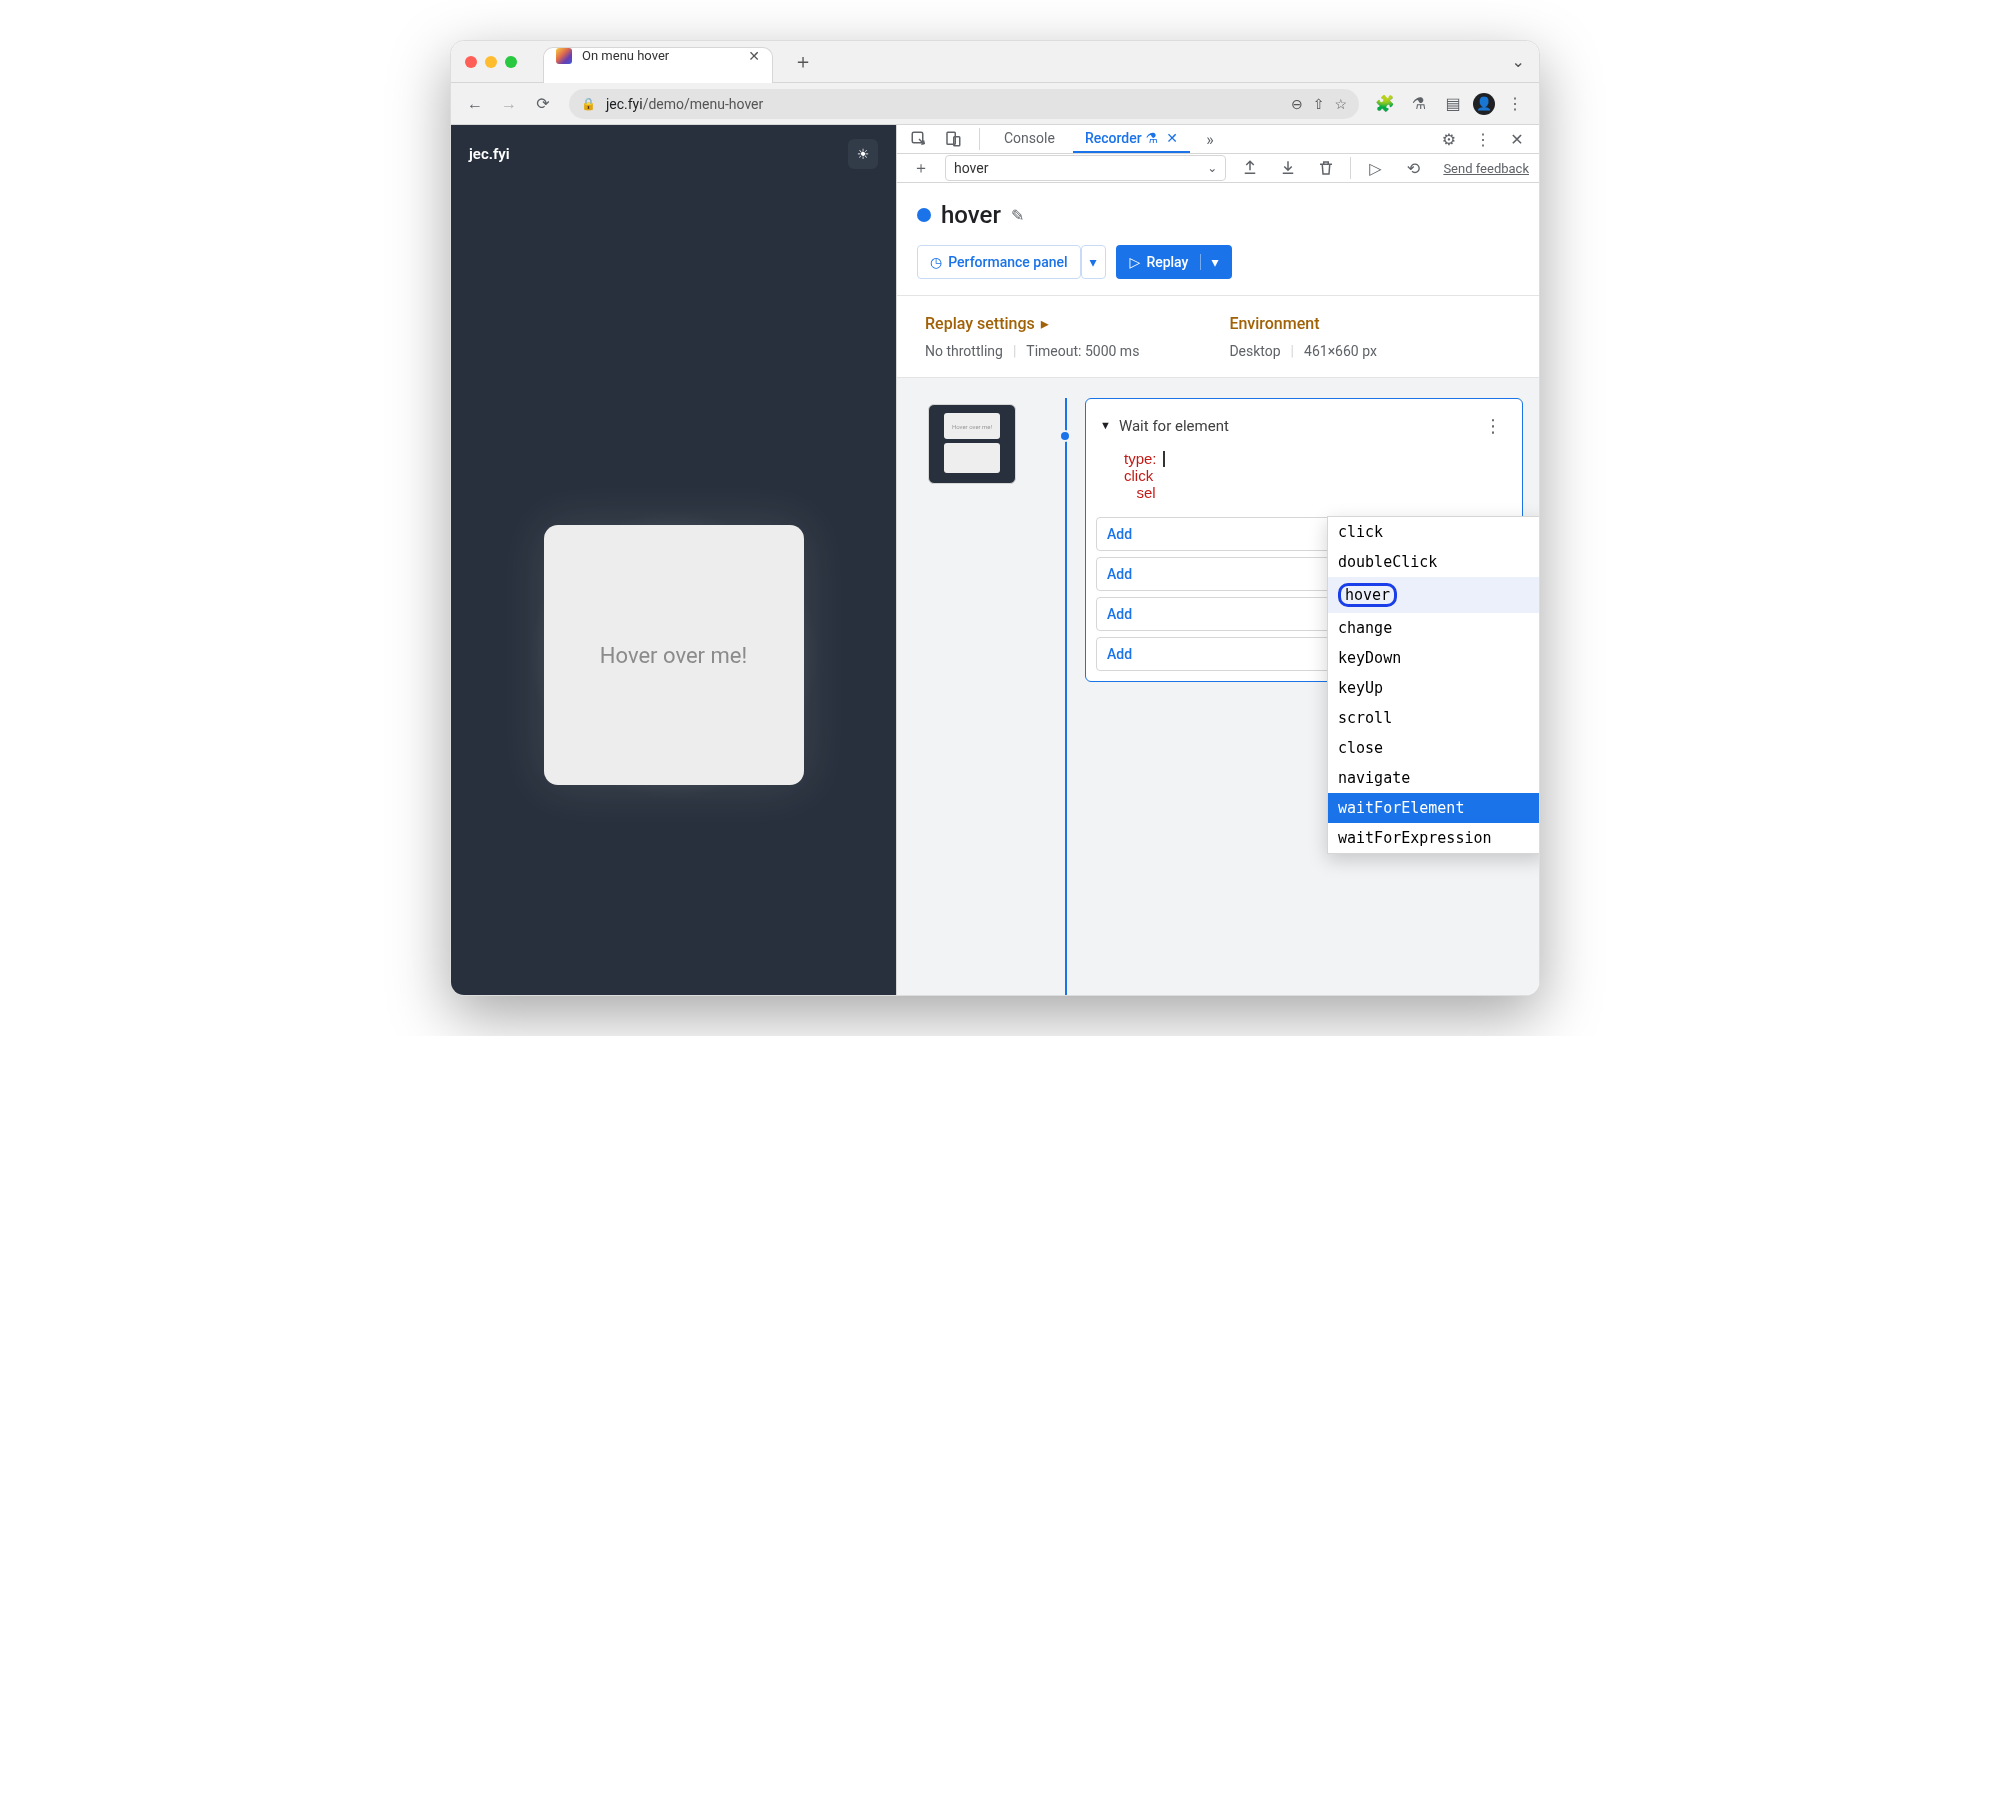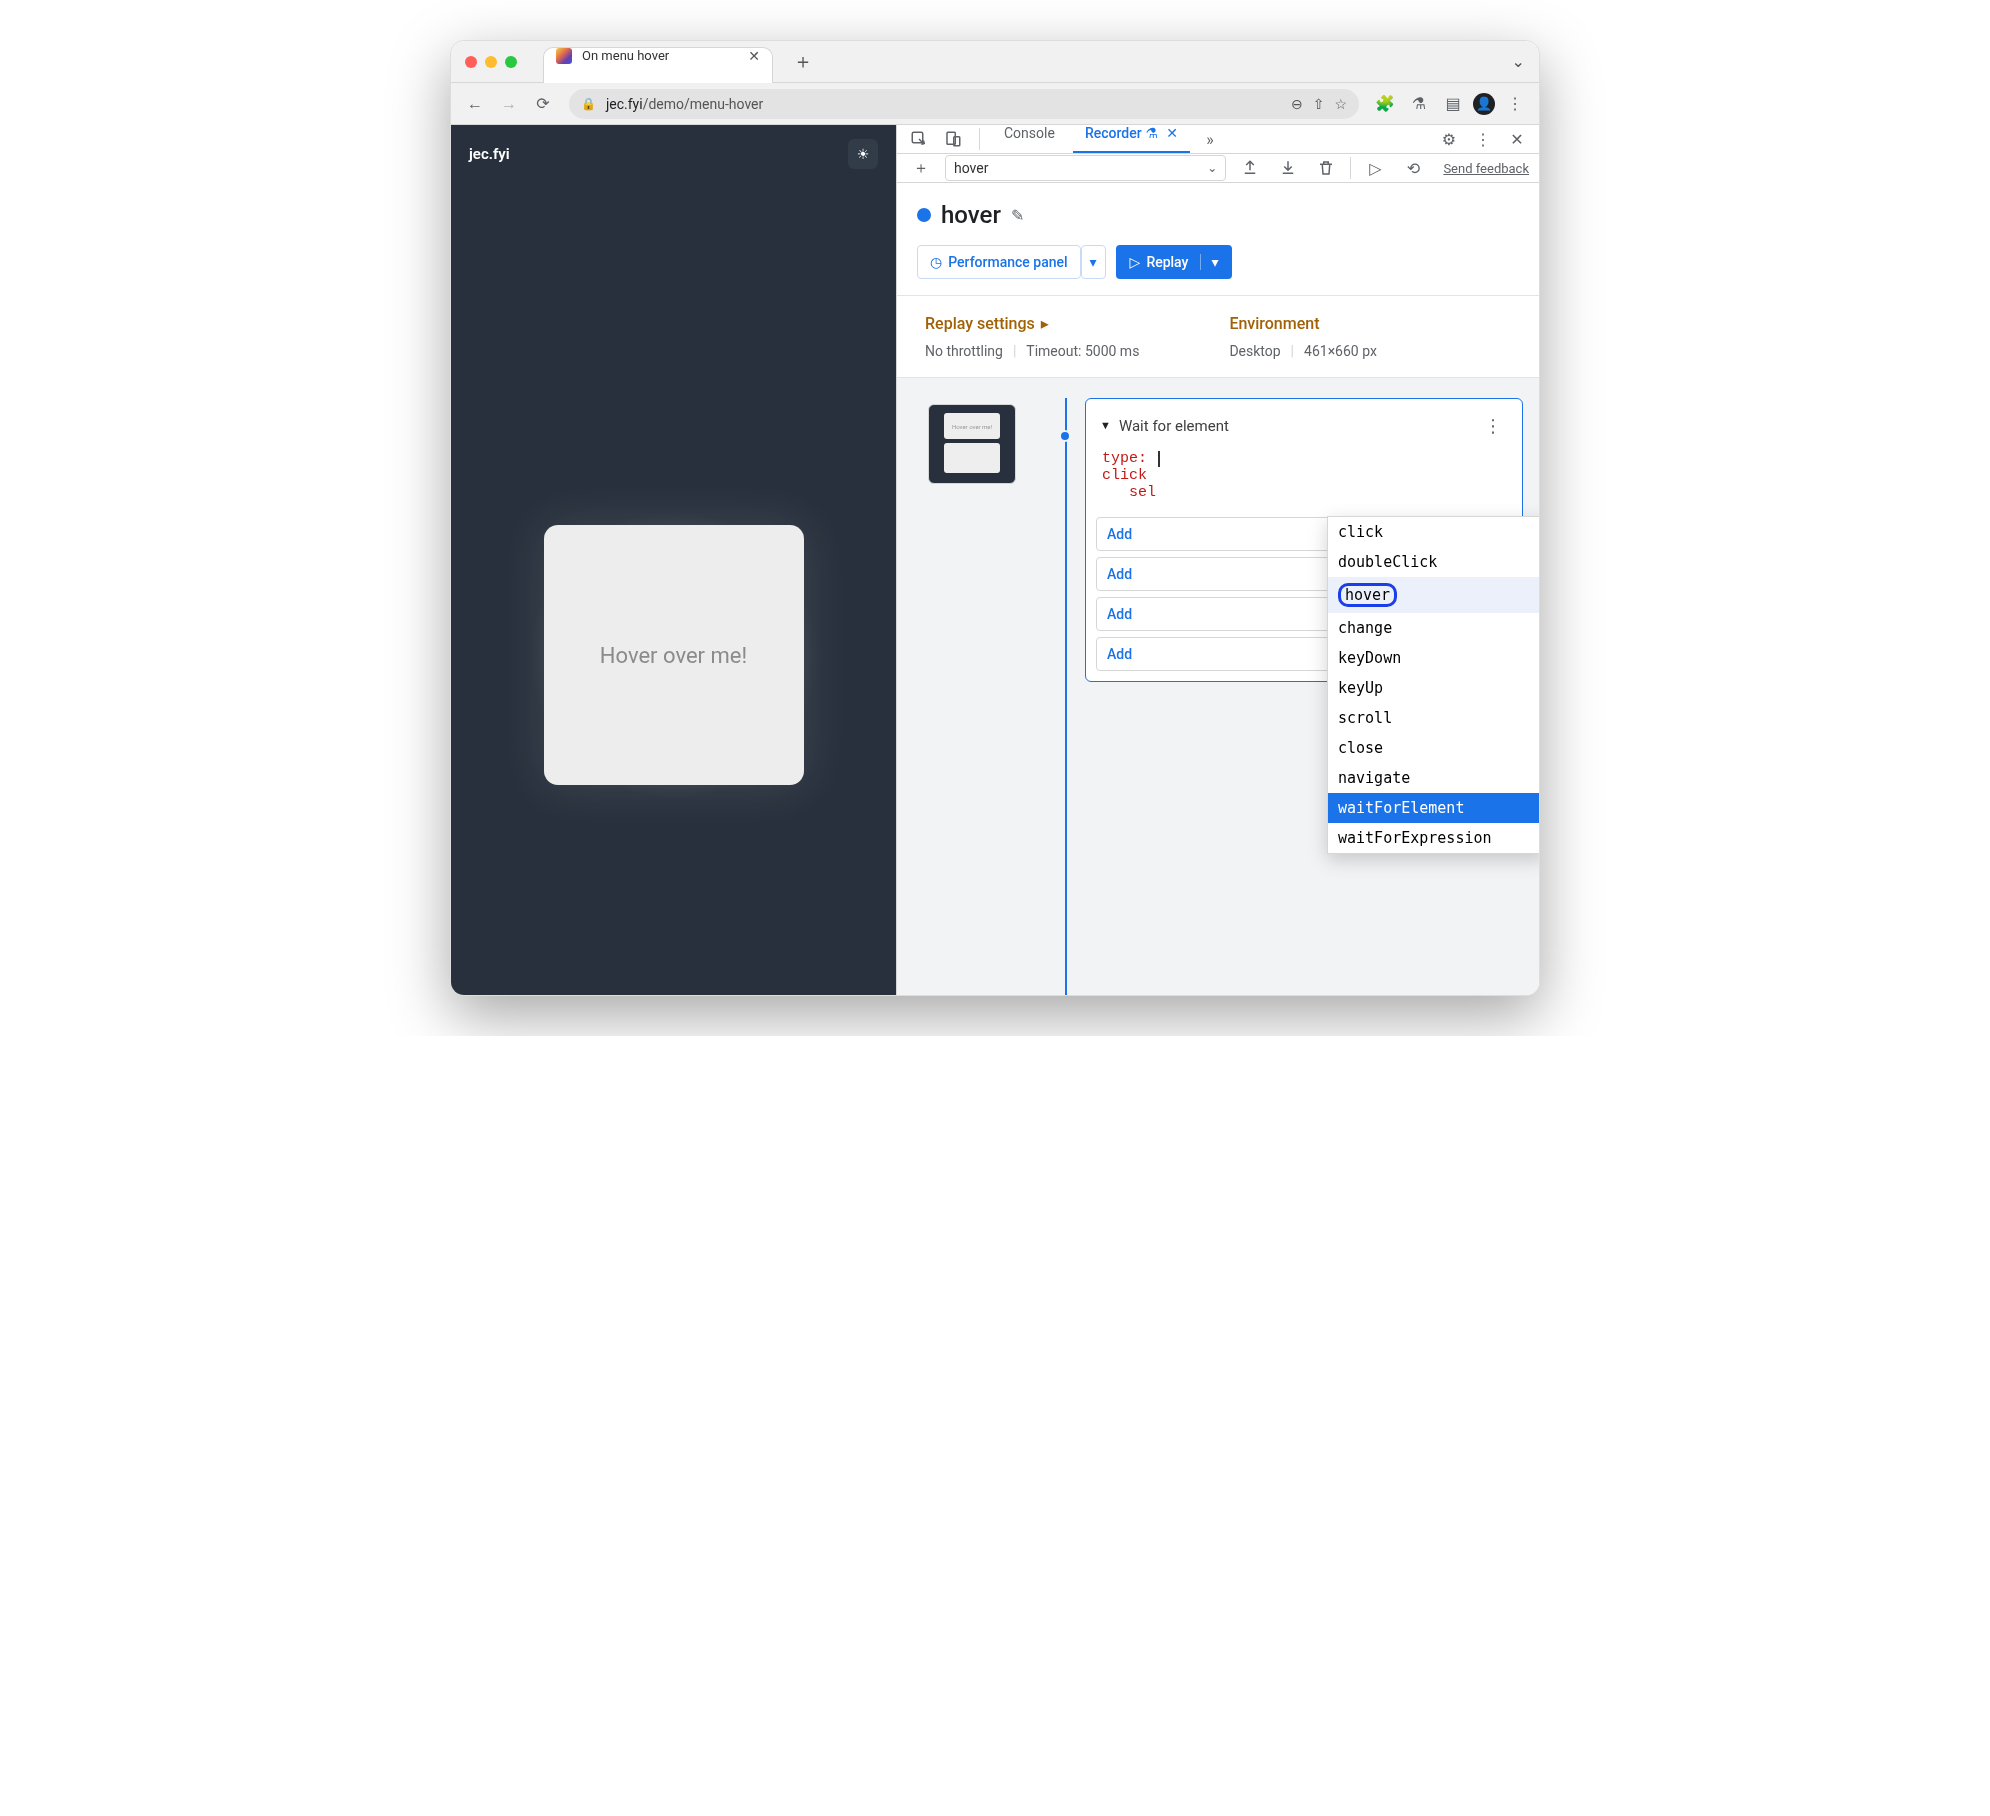--- a/index.html
+++ b/index.html
@@ -28,21 +28,21 @@
 .content { display: flex; height: 870px; }
 .page { width: 445px; background: #27303c; position: relative; color: #fff; }
 .page-header { display: flex; justify-content: space-between; align-items: center; padding: 14px 18px; }
 .brand { font-size: 15px; font-weight: 600; }
 .theme-toggle { width: 30px; height: 30px; background: #323b48; border-radius: 6px; display: flex; align-items: center; justify-content: center; font-size: 14px; cursor: pointer; }
 .hover-card { position: absolute; top: 400px; left: 50%; transform: translateX(-50%); width: 260px; height: 260px; background: #eeeded; border-radius: 14px; display: flex; align-items: center; justify-content: center; color: #8b8b8b; font-size: 22px; box-shadow: 0 0 50px rgba(255,255,255,.12); }
 .glow { position: absolute; top: 360px; left: 50%; transform: translateX(-50%); width: 340px; height: 340px; border-radius: 50%; background: radial-gradient(circle, rgba(255,255,255,.28) 0%, rgba(255,255,255,0) 60%); pointer-events: none; }
 .devtools { flex: 1; background: #fff; display: flex; flex-direction: column; border-left: 1px solid #d6d6d6; }
 .dt-tabs { height: 40px; border-bottom: 1px solid #d6d6d6; display: flex; align-items: center; padding: 0 8px; gap: 6px; }
 .dt-icon { width: 28px; height: 28px; display: flex; align-items: center; justify-content: center; color: #5f6368; cursor: pointer; }
-.dt-tab { padding: 0 12px; height: 100%; display: flex; font-size: 14px; color: #5f6368; cursor: pointer; gap: 4px; border-bottom: 2px solid transparent; }
+.dt-tab { padding: 0 12px; height: 100%; display: flex; align-items: center; font-size: 14px; color: #5f6368; cursor: pointer; gap: 4px; border-bottom: 2px solid transparent; }
 .dt-tab.active { color: #1a73e8; border-bottom-color: #1a73e8; font-weight: 500; }
 .dt-tabs .spacer { flex: 1; }
 .rec-toolbar { height: 38px; border-bottom: 1px solid #d6d6d6; display: flex; align-items: center; padding: 0 10px; gap: 10px; }
 .rec-name { flex: 1; display: flex; align-items: center; height: 26px; border: 1px solid #d6d6d6; border-radius: 4px; padding: 0 8px; font-size: 14px; color: #333; }
 .rec-name .chv { margin-left: auto; color: #5f6368; font-size: 12px; }
 .feedback { font-size: 13px; color: #5f6368; text-decoration: underline; margin-left: 6px; cursor: pointer; }
 .rec-header { padding: 18px 20px 16px; }
 .rec-title-row { display: flex; align-items: center; gap: 10px; }
 .rec-dot { width: 14px; height: 14px; border-radius: 50%; background: #1a73e8; }
 .rec-title { font-size: 24px; font-weight: 500; color: #202124; }
@@ -65,21 +65,21 @@
 .thumb-pad { margin: 4px auto; width: 56px; height: 30px; background: #eee; border-radius: 3px; }
 .step { position: relative; padding-left: 62px; margin-bottom: 12px; }
 .step-dot { position: absolute; left: 36px; width: 12px; height: 12px; border-radius: 50%; background: #1a73e8; border: 2px solid #f1f3f4; }
 .step-title { font-size: 15px; color: #404040; }
 .caret { font-size: 11px; color: #202124; }
 .kebab { margin-left: auto; color: #5f6368; cursor: pointer; padding-right: 6px; font-size: 18px; }
 .step.expanded .step-dot { top: 32px; }
 .step.expanded .card { margin-top: 6px; }
 .card { background: #fff; border: 1px solid #1a73e8; border-radius: 6px; padding: 8px 10px 10px; margin-top: 4px; }
 .card-hdr { display: flex; align-items: center; padding: 8px 4px; }
-.code-area { font-family: Liberation Mono, monospace; font-size: 15px; padding: 6px 6px 10px; position: relative; }
+.code-area { font-family: Liberation Sans, sans-serif; font-size: 15px; padding: 6px 6px 10px; position: relative; margin-left: 22px; }
 .code-line { white-space: pre; }
 .kw { color: #c41a16; }
 .cursor { display: inline-block; width: 2px; height: 16px; background: #333; vertical-align: text-bottom; margin-left: 2px; }
 .add-row { height: 34px; border: 1px solid #d6d6d6; border-radius: 4px; display: flex; align-items: center; padding: 0 10px; color: #1a73e8; font-size: 14px; font-weight: 500; margin-top: 6px; cursor: pointer; }
 .dropdown { position: absolute; left: 304px; top: 118px; width: 218px; background: #fff; border: 1px solid #d6d6d6; box-shadow: 0 6px 18px rgba(0,0,0,.18); z-index: 50; font-family: ui-monospace, Menlo, monospace; font-size: 15px; }
 .dropdown .opt { padding: 6px 10px; cursor: pointer; }
 .dropdown .opt.hovered { background: #ecf0fb; }
 .dropdown .opt.selected { background: #1a73e8; color: #fff; }
 .circle-mark { display: inline-block; border: 3px solid #1a3fe8; border-radius: 10px; padding: 0 4px; }
 .step2 { padding-top: 334px; }

